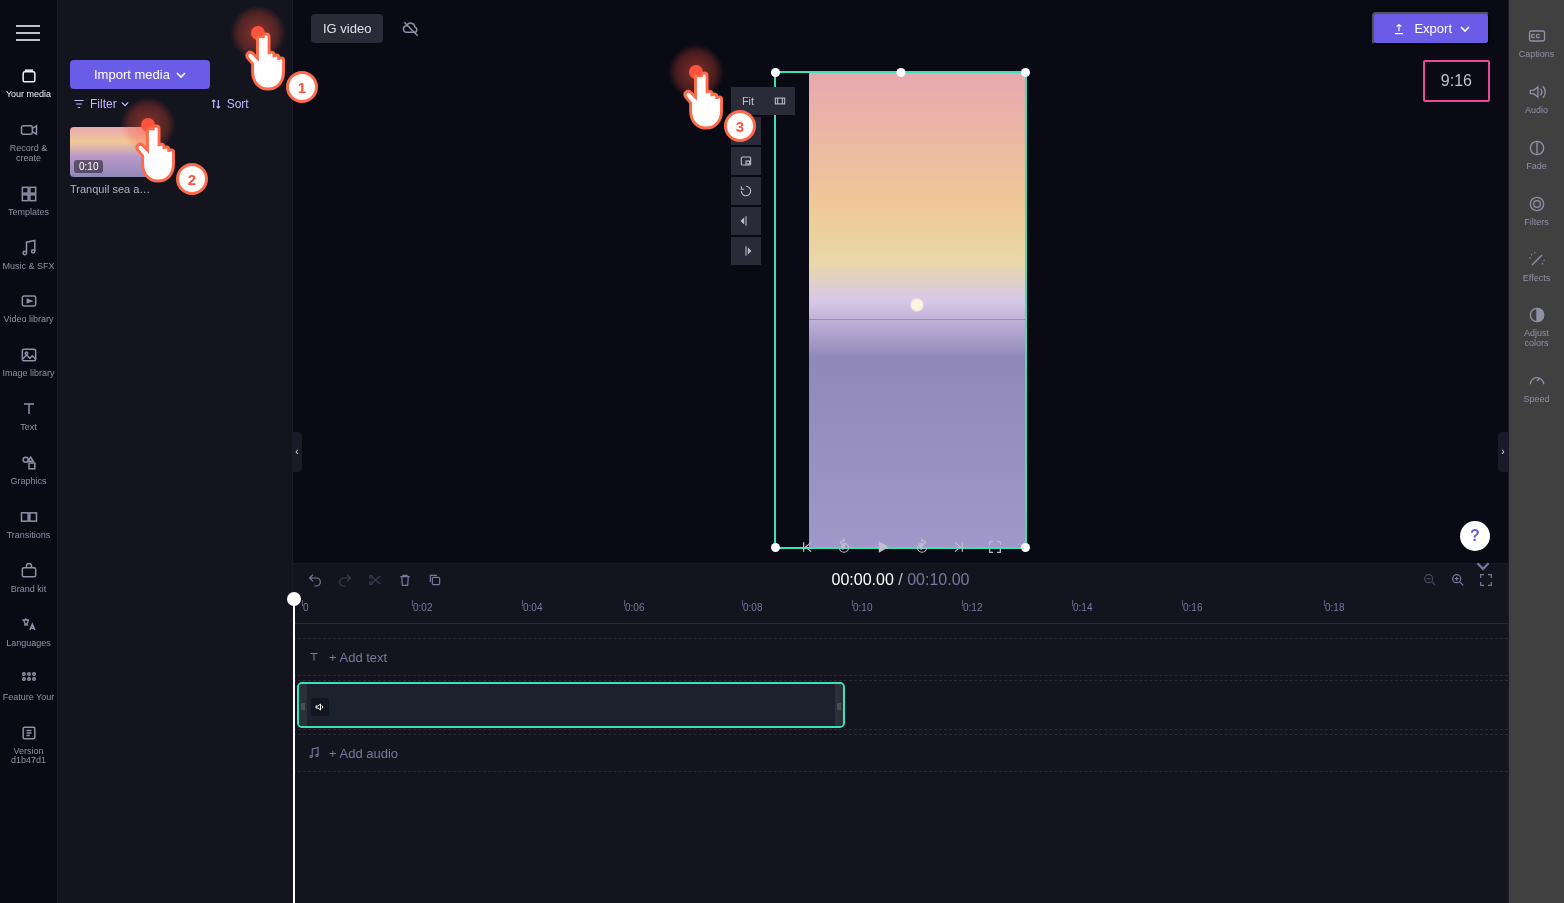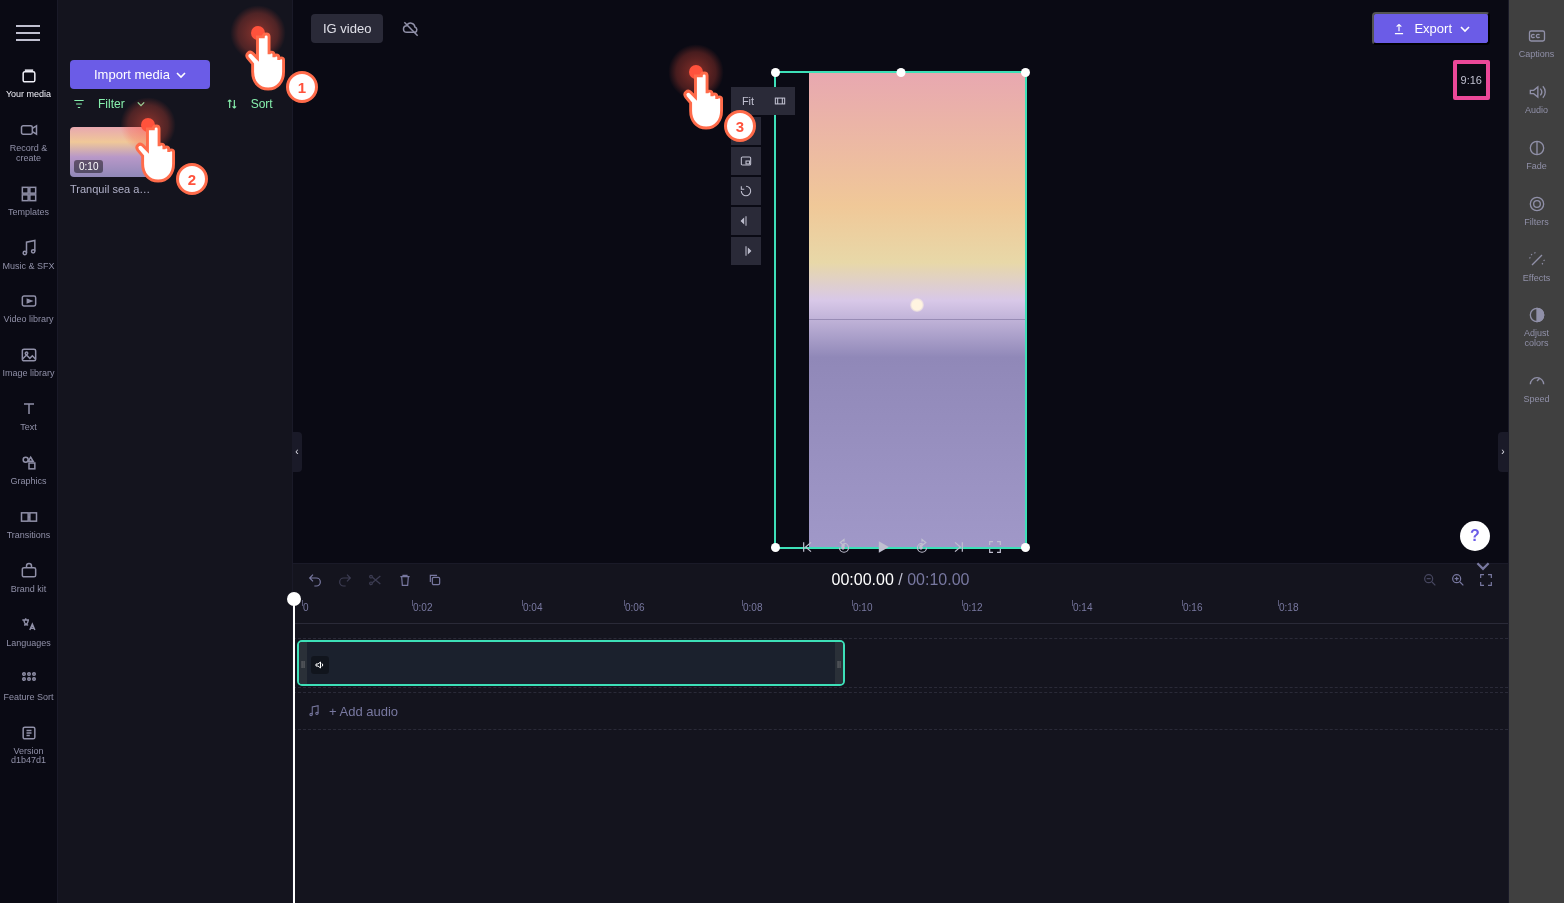--- a/index.html
+++ b/index.html
@@ -10,21 +10,21 @@
 .hamburger-line { width: 24px; height: 2px; background: #c0c0d0; margin: 5px 0; }
 .rail-item { display: flex; flex-direction: column; align-items: center; padding: 10px 2px; cursor: pointer; color: #9090a8; }
 .rail-item.active { color: #f0f0f8; }
 .rail-icon { width: 20px; height: 20px; margin-bottom: 4px; }
 .rail-label { font-size: 9px; text-align: center; line-height: 1.1; }
 .media-panel { width: 235px; background: #14141e; border-right: 1px solid #1a1a28; display: flex; flex-direction: column; position: relative; }
 .top-bar { display: flex; align-items: center; padding: 12px 12px 8px; gap: 12px; margin-top: 48px; }
 .btn-primary { background: #6b5ce7; color: #fff; padding: 7px 24px; border-radius: 4px; border: none; font-size: 13px; cursor: pointer; display: flex; align-items: center; gap: 6px; }
 .icon-btn { background: transparent; color: #9090a8; padding: 6px; cursor: pointer; }
 .filter-row { display: flex; align-items: center; padding: 0 14px 10px; gap: 80px; }
-.filter-ctl { display: flex; align-items: center; gap: 12px; font-size: 12px; color: #86efac; cursor: pointer; }
+.filter-ctl { display: flex; align-items: center; gap: 4px; font-size: 12px; color: #c4b5fd; cursor: pointer; }
 .media-grid { padding: 6px 12px; }
 .thumb { width: 90px; height: 50px; background: linear-gradient(180deg,#e8a8b0 0%,#f0c898 30%,#b898c8 60%,#9088b8 100%); border-radius: 4px; position: relative; }
 .thumb-dur { position: absolute; bottom: 4px; left: 4px; background: rgba(0,0,0,.45); color: #fff; font-size: 10px; padding: 1px 5px; border-radius: 3px; }
 .thumb-name { font-size: 11px; color: #b0b0c8; margin-top: 6px; max-width: 90px; white-space: nowrap; overflow: hidden; text-overflow: ellipsis; }
 .collapse-handle { position: absolute; right: -10px; top: 50%; transform: translateY(-50%); width: 10px; height: 40px; background: #1a1a28; border-radius: 0 4px 4px 0; display: flex; align-items: center; justify-content: center; cursor: pointer; font-size: 10px; }
 .main-workspace { flex: 1; display: flex; flex-direction: column; position: relative; }
 .canvas-header { display: flex; align-items: center; padding: 12px 18px; gap: 12px; position: relative; }
 .preset-chip { background: #2a2a38; color: #e0e0e8; padding: 7px 12px; border-radius: 4px; font-size: 13px; }
 .btn-export { background: #6b5ce7; color: #fff; padding: 7px 18px; border-radius: 4px; font-size: 13px; display: flex; align-items: center; gap: 8px; cursor: pointer; margin-left: auto; }
 .canvas-area { flex: 1; position: relative; display: flex; align-items: center; justify-content: center; }
@@ -32,21 +32,21 @@
 .preview-img { width: 100%; height: 100%; background: linear-gradient(180deg,#e8a8b0 0%,#f0c898 28%,#e8d8a8 40%,#d8c8e8 48%,#9088b8 60%,#a098c8 100%); position: relative; }
 .sun { position: absolute; left: 50%; top: 49%; transform: translate(-50%,-50%); width: 14px; height: 14px; background: radial-gradient(circle,#fff4e0 50%,rgba(255,244,224,0) 80%); border-radius: 50%; }
 .horizon { position: absolute; top: 52%; left: 0; right: 0; height: 1px; background: rgba(60,50,100,.3); }
 .sel-handle { position: absolute; width: 9px; height: 9px; background: #fff; border-radius: 50%; }
 .sel-handle.tl { top: -5px; left: -5px; } .sel-handle.tr { top: -5px; right: -5px; }
 .sel-handle.bl { bottom: -5px; left: -5px; } .sel-handle.br { bottom: -5px; right: -5px; }
 .sel-handle.tm { top: -5px; left: 50%; transform: translateX(-50%); }
 .float-tools { position: absolute; left: -45px; top: 14px; display: flex; flex-direction: column; gap: 2px; }
 .float-tool { width: 30px; height: 28px; background: #2a2a38; display: flex; align-items: center; justify-content: center; color: #c0c0d0; cursor: pointer; font-size: 11px; }
 .float-tool-group { display: flex; }
-.aspect-badge { position: absolute; right: 18px; top: 60px; border: 4px solid #ec4899; padding: 10px 4px; font-size: 11px; color: #c0c0d0; border-radius: 2px; cursor: pointer; }
+.aspect-badge { position: absolute; right: 18px; top: 60px; border: 2px solid #ec4899; padding: 10px 16px; font-size: 16px; color: #c0c0d0; border-radius: 2px; cursor: pointer; }
 .playback { position: absolute; bottom: 6px; left: 50%; transform: translateX(-50%); display: flex; align-items: center; gap: 20px; }
 .play-btn { cursor: pointer; color: #c0c0d0; }
 .help-fab { position: absolute; right: 18px; bottom: 12px; width: 30px; height: 30px; background: #fff; color: #6b5ce7; border-radius: 50%; display: flex; align-items: center; justify-content: center; font-weight: bold; cursor: pointer; }
 .timeline-section { height: 340px; background: #14141e; border-top: 1px solid #1a1a28; display: flex; flex-direction: column; }
 .timeline-header { display: flex; align-items: center; padding: 8px 14px; gap: 14px; }
 .tl-tool { color: #7878a0; cursor: pointer; }
 .tl-time { position: absolute; left: 50%; transform: translateX(-50%); font-size: 16px; color: #c0c0d0; }
 .tl-time .cur { color: #fff; } .tl-time .tot { color: #7878a0; }
 .tl-zoom { margin-left: auto; display: flex; gap: 12px; }
 .ruler { position: relative; height: 28px; border-bottom: 1px solid #2a2a38; }
@@ -168,21 +168,21 @@
     </div>
     <div class="rail-item">
       <svg class="rail-icon" viewBox="0 0 24 24" fill="none" stroke="currentColor" stroke-width="1.8">
           <circle cx="6" cy="6" r="1.5"></circle>
           <circle cx="12" cy="6" r="1.5"></circle>
           <circle cx="18" cy="6" r="1.5"></circle>
           <circle cx="6" cy="12" r="1.5"></circle>
           <circle cx="12" cy="12" r="1.5"></circle>
           <circle cx="18" cy="12" r="1.5"></circle>
         </svg>
-      <span class="rail-label">Feature Sort</span>
+      <span class="rail-label">Feature Your</span>
     </div>
     <div class="rail-item">
       <svg class="rail-icon" viewBox="0 0 24 24" fill="none" stroke="currentColor" stroke-width="1.8">
           <rect x="5" y="5" width="14" height="14" rx="2"></rect>
           <path d="M9 9h6M9 12h6M9 15h4"></path>
         </svg>
       <span class="rail-label">Version d1b47d1</span>
     </div>
   </div>
 
@@ -396,23 +396,31 @@
         <div class="playhead"></div>
         <span class="ruler-tick" style="left:10px">0</span>
         <span class="ruler-tick" style="left:120px">0:02</span>
         <span class="ruler-tick" style="left:230px">0:04</span>
         <span class="ruler-tick" style="left:332px">0:06</span>
         <span class="ruler-tick" style="left:450px">0:08</span>
         <span class="ruler-tick" style="left:560px">0:10</span>
         <span class="ruler-tick" style="left:670px">0:12</span>
         <span class="ruler-tick" style="left:780px">0:14</span>
         <span class="ruler-tick" style="left:890px">0:16</span>
-        <span class="ruler-tick" style="left:986px">0:18</span>
+        <span class="ruler-tick" style="left:1032px">0:18</span>
       </div>
       <div class="tracks">
+        <div class="track-row" style="height:38px">
+          <span class="track-placeholder">
+            <svg width="14" height="14" viewBox="0 0 24 24" fill="none" stroke="currentColor" stroke-width="1.8">
+                <path d="M6 6h12M12 6v12"></path>
+              </svg>
+            <span>+ Add text</span>
+          </span>
+        </div>
         <div class="track-row" style="padding-left:4px">
           <div class="clip" style="width:548px">
             <div class="clip-handle">||</div>
             <div class="clip-icon">
                 <svg width="12" height="12" viewBox="0 0 24 24" fill="none" stroke="#fff" stroke-width="2">
                   <path d="M4 10v4h4l5 4V6l-5 4H4zM16 9a4 4 0 010 6"></path>
                 </svg>
               </div>
             <div class="clip-frames">
               <div class="clip-frame"></div>

